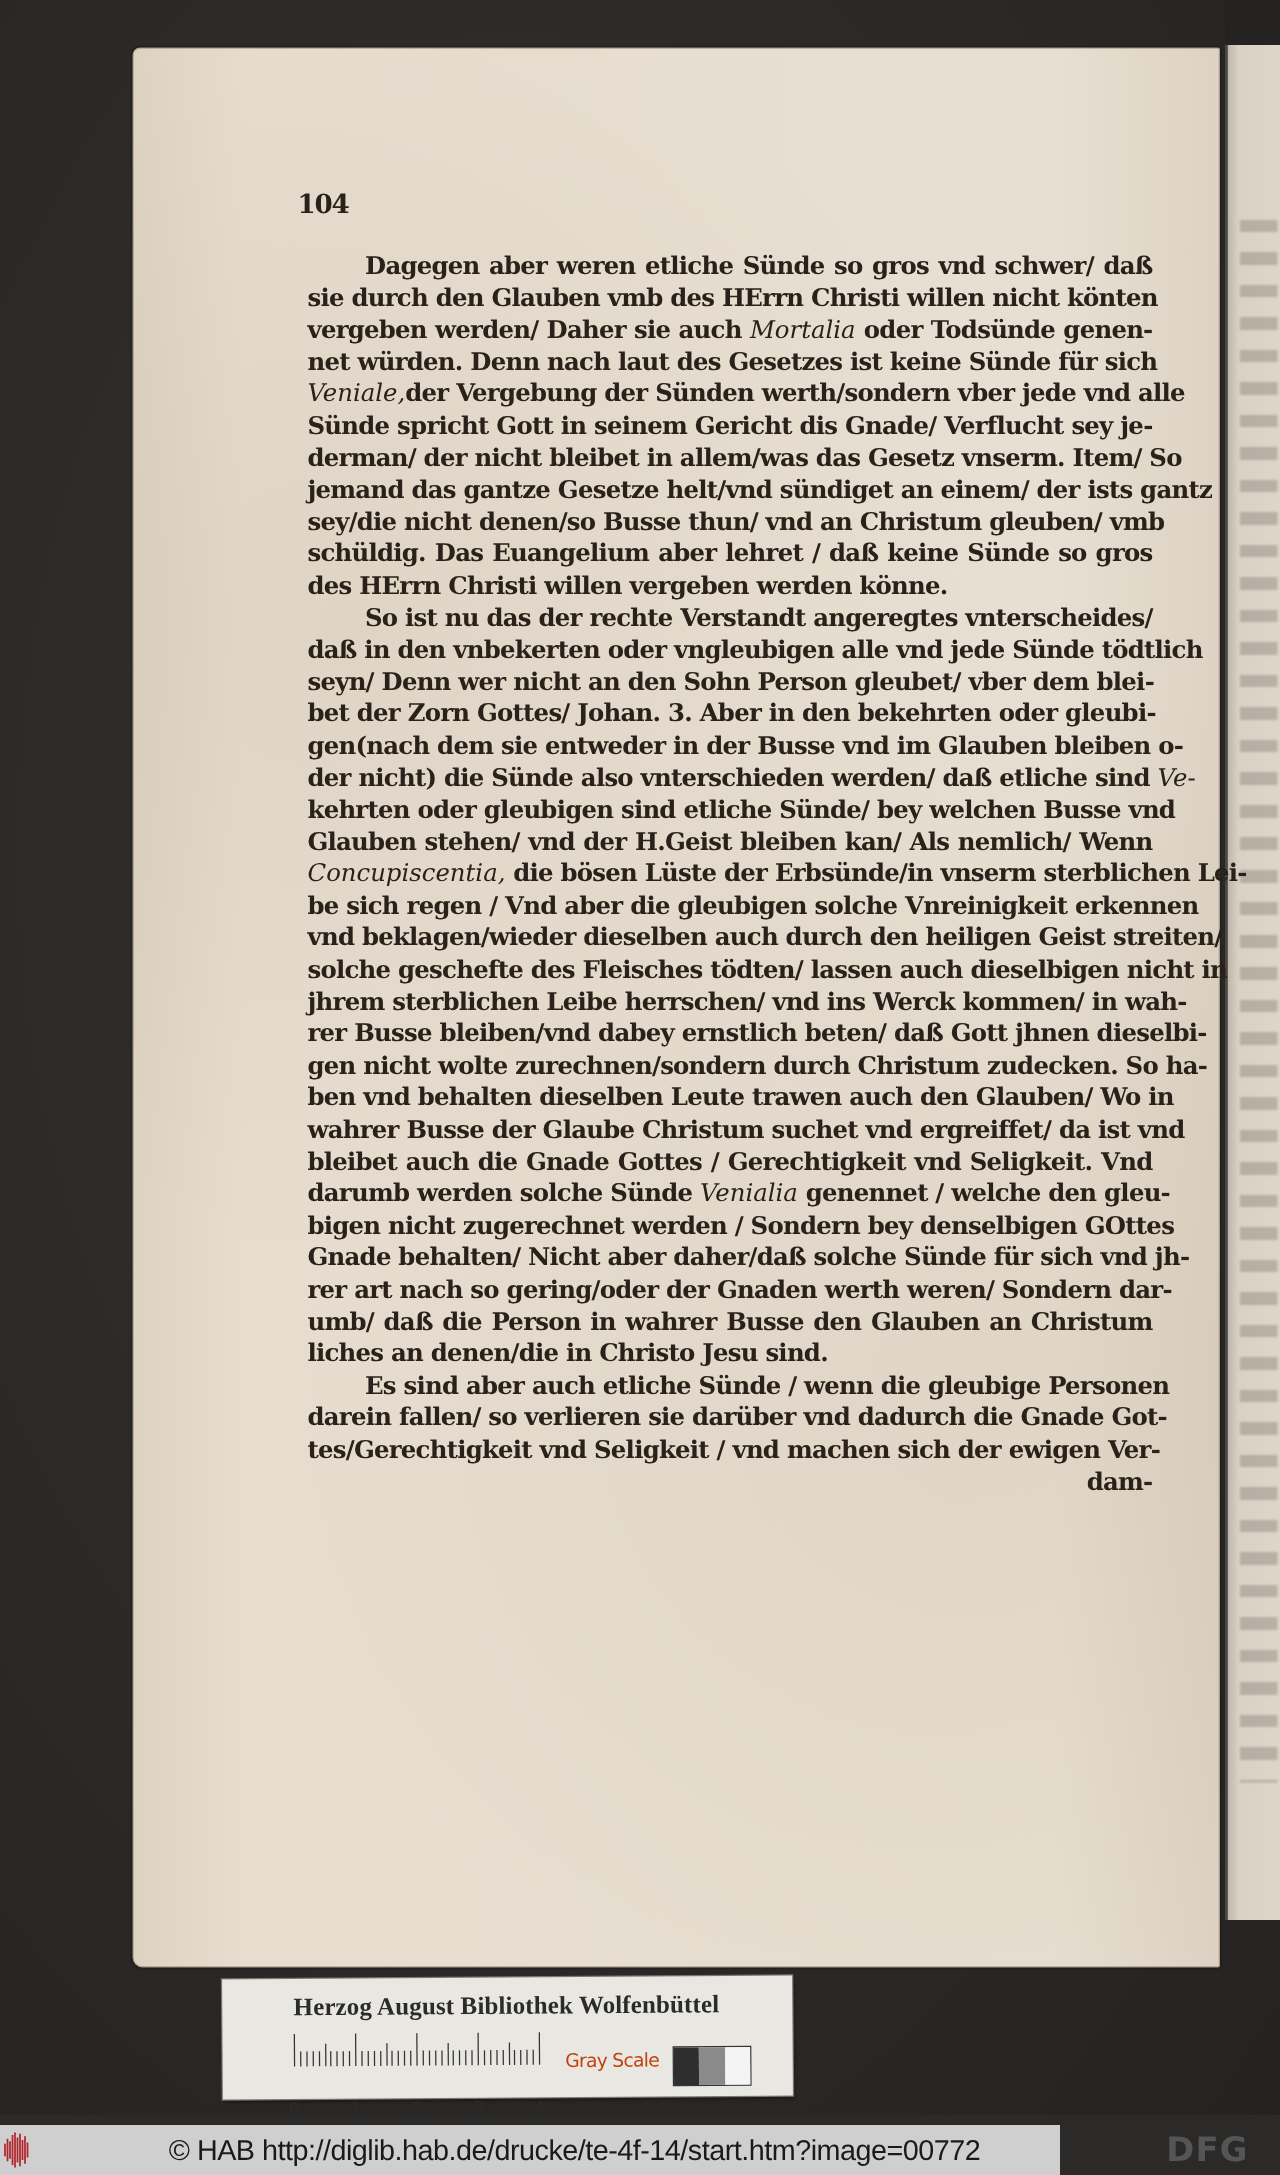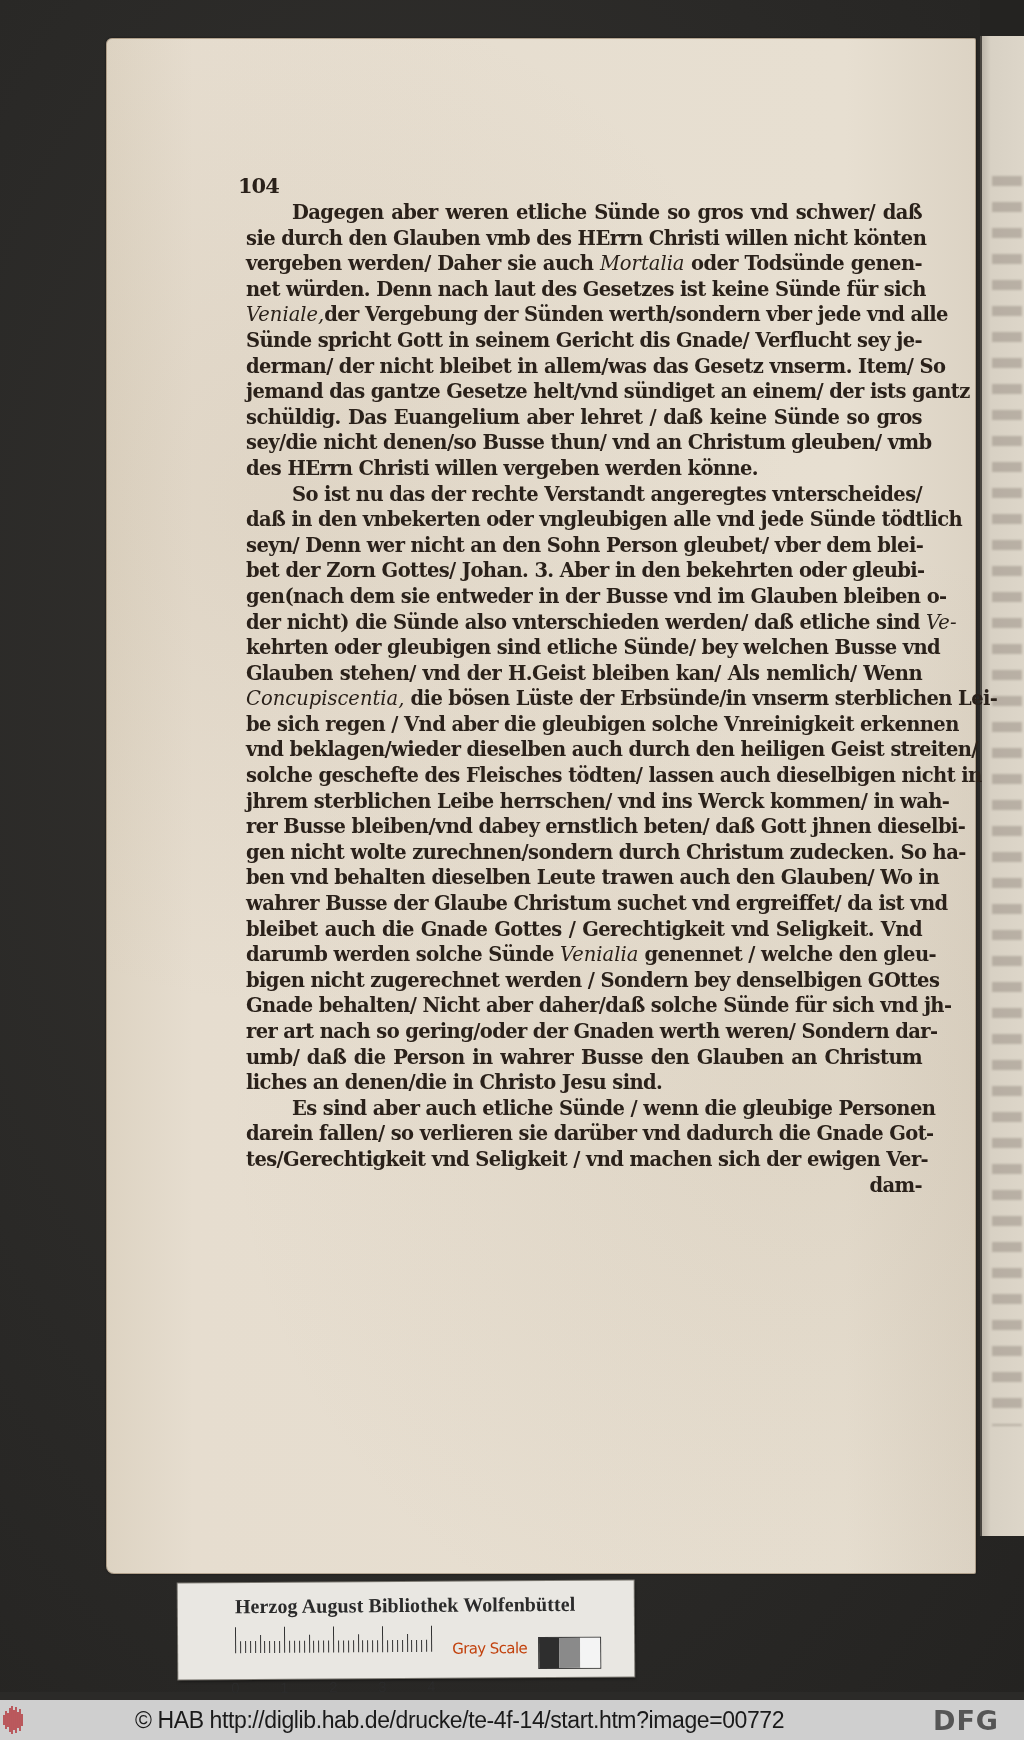--- a/index.html
+++ b/index.html
@@ -40,21 +40,21 @@
     color: #2a211a;
     font-family: "DejaVu Serif", serif;
     font-weight: bold;
     font-size: 19.5px;
     line-height: 25.6px;
     letter-spacing: -0.6px;
   }
   .page-number {
     position: absolute; left: 238px; top: 150px;
     font-family: "DejaVu Serif", serif; font-weight: bold; font-size: 21px;
-    color: #2a211a; letter-spacing: -1px; margin-top: 23px;
+    color: #2a211a; letter-spacing: -1px;
   }
   .line {
     display: block; white-space: nowrap; text-align: justify; text-align-last: justify;
     height: 25.6px; overflow: visible;
   }
   .line.indent { text-indent: 46px; }
   .line.last { text-align-last: left; }
   .line.right { text-align-last: right; text-align: center; }
   .text-block .line:first-child { margin-top: 50px; }
   .latin { font-style: italic; font-weight: normal; font-family: "DejaVu Serif", serif; letter-spacing: 0; }
@@ -85,21 +85,21 @@
     position: absolute; left: 274px; top: 58px;
     font-family: "DejaVu Sans", sans-serif; font-size: 15px; color: #c2410c; letter-spacing: -0.6px;
   }
   .gray-swatches {
     position: absolute; left: 360px; top: 56px; width: 61px; height: 30px;
     border: 1px solid #333; display: flex;
   }
   .gray-swatches span { flex: 1; }
 
   .footer {
-    position: absolute; left: 0; top: 1700px; width: 1024px; height: 40px;
+    position: absolute; left: 0; top: 1700px; width: 848px; height: 40px;
     background: #cfcfcf;
     display: flex; align-items: center;
   }
   .hab-logo {
     position: absolute; left: 2px; top: 5px; width: 22px; height: 30px;
   }
   .footer-text {
     position: absolute; left: 135px; top: 7px;
     font-family: "Liberation Sans", sans-serif; font-size: 23px; color: #1a1a1a; letter-spacing: -0.4px;
   }
@@ -124,22 +124,22 @@
 
 <div class="text-block" id="text-block">
     <span class="line indent">Dagegen aber weren etliche Sünde so gros vnd schwer/ daß</span>
     <span class="line">sie durch den Glauben vmb des HErrn Christi willen nicht könten</span>
     <span class="line">vergeben werden/ Daher sie auch <span class="latin">Mortalia</span> oder Todsünde genen-</span>
     <span class="line">net würden.    Denn nach laut des Gesetzes ist keine Sünde für sich</span>
     <span class="line"><span class="latin">Veniale,</span>der Vergebung der Sünden werth/sondern vber jede vnd alle</span>
     <span class="line">Sünde spricht Gott in seinem Gericht dis Gnade/ Verflucht sey je-</span>
     <span class="line">derman/ der nicht bleibet in allem/was das Gesetz vnserm. Item/ So</span>
     <span class="line">jemand das gantze Gesetze helt/vnd sündiget an einem/ der ists gantz</span>
+    <span class="line">sey/die nicht denen/so Busse thun/ vnd an Christum gleuben/ vmb</span>
     <span class="line">schüldig.    Das Euangelium aber lehret / daß keine Sünde so gros</span>
-    <span class="line">sey/die nicht denen/so Busse thun/ vnd an Christum gleuben/ vmb</span>
     <span class="line last">des HErrn Christi willen vergeben werden könne.</span>
     <span class="line indent">So ist nu das der rechte Verstandt angeregtes vnterscheides/</span>
     <span class="line">daß in den vnbekerten oder vngleubigen alle vnd jede Sünde tödtlich</span>
     <span class="line">seyn/ Denn wer nicht an den Sohn Person gleubet/ vber dem blei-</span>
     <span class="line">bet der Zorn Gottes/ Johan. 3. Aber in den bekehrten oder gleubi-</span>
     <span class="line">gen(nach dem sie entweder in der Busse vnd im Glauben bleiben o-</span>
     <span class="line">der nicht) die Sünde also vnterschieden werden/ daß etliche sind <span class="latin">Ve-</span></span>
     <span class="line">kehrten oder gleubigen sind etliche Sünde/ bey welchen Busse vnd</span>
     <span class="line">Glauben stehen/ vnd der H.Geist bleiben kan/ Als nemlich/ Wenn</span>
     <span class="line"><span class="latin">Concupiscentia,</span> die bösen Lüste der Erbsünde/in vnserm sterblichen Lei-</span>

